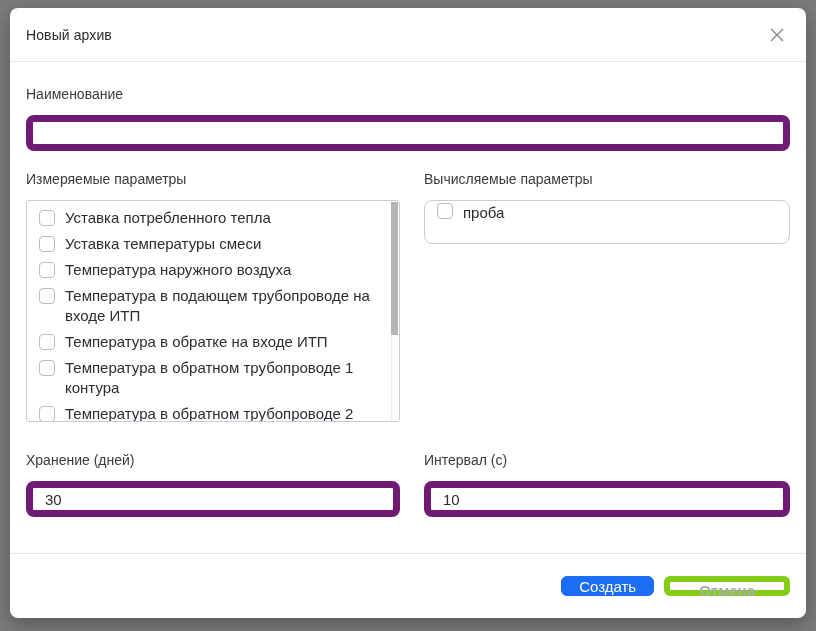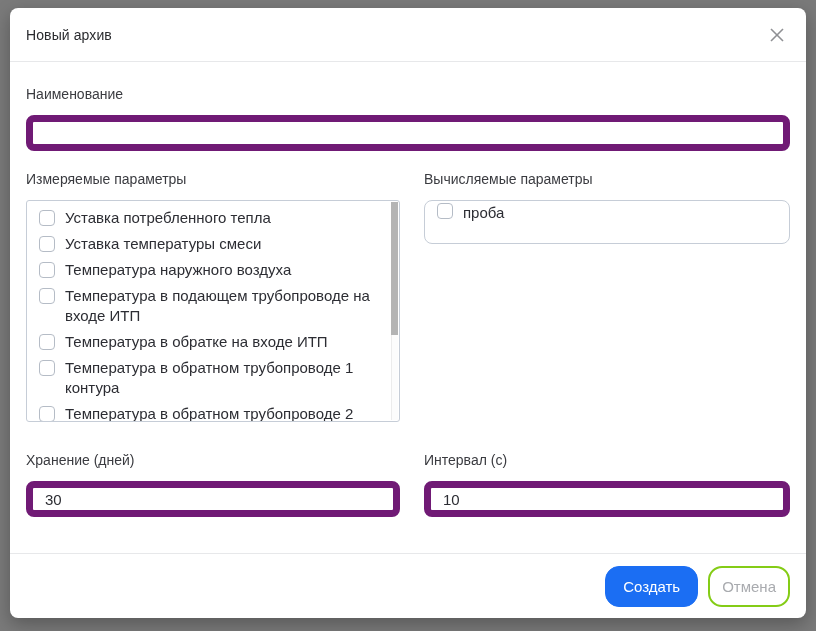--- a/index.html
+++ b/index.html
@@ -149,37 +149,38 @@
   .modal-footer {
     flex: 0 0 65px;
     border-top: 1px solid #e7e8ea;
     display: flex;
     align-items: center;
     justify-content: flex-end;
     gap: 10px;
     padding: 0 16px;
   }
   .btn {
-    height: 41px;
-    border-radius: 14px;
+    height: 20px;
+    border-radius: 6px;
     font-family: "Liberation Sans", "DejaVu Sans", sans-serif;
     font-size: 15px;
     cursor: pointer;
   }
   .btn-primary {
     background: #1b6ef3;
     border: 1px solid #1b6ef3;
     color: #ffffff;
     padding: 0 17px;
   }
   .btn-secondary {
     background: #ffffff;
-    border: 2px solid #84cc16;
+    border: 6px solid #84cc16;
     color: #a9abaf;
-    padding: 0 12px;
+    padding: 0 29px;
+    font-weight: bold;
   }
 </style>
 </head>
 <body>
 
 <div class="screen">
   <div class="modal">
 
     <div class="modal-header">
       <div class="modal-title">Новый архив</div>

